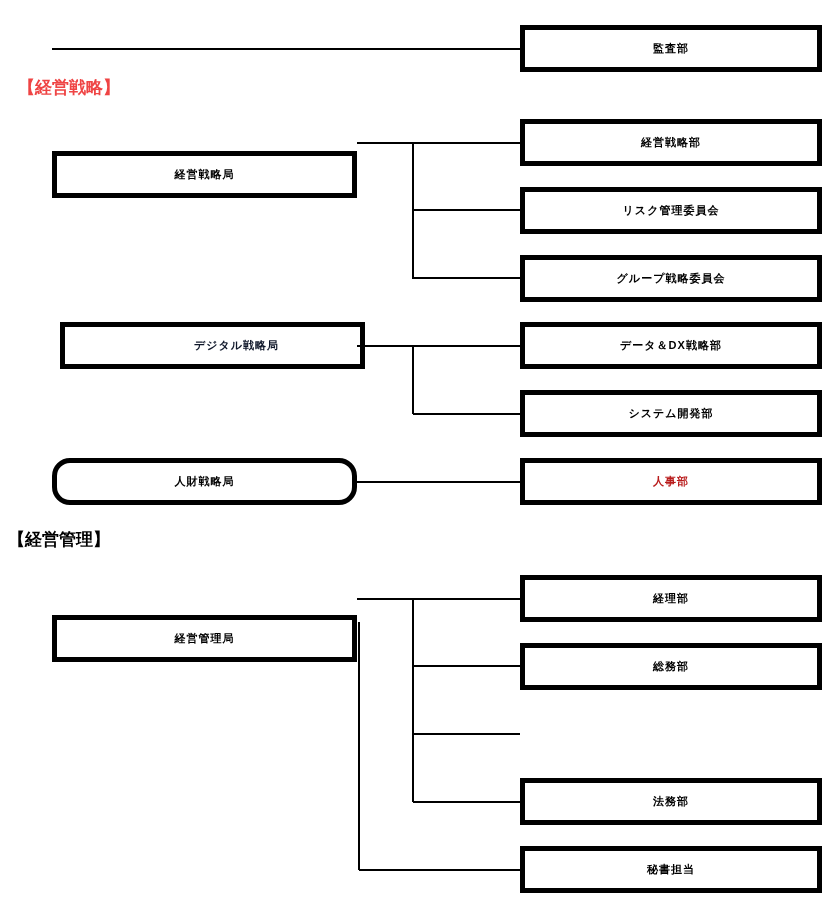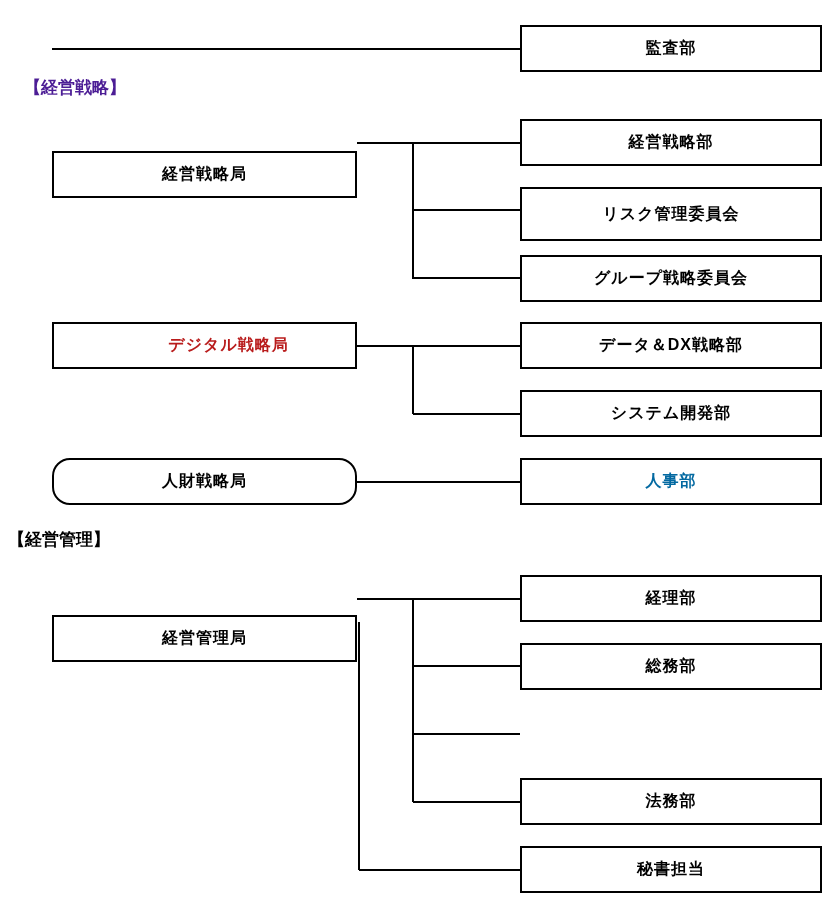--- a/index.html
+++ b/index.html
@@ -11,26 +11,26 @@
     position: relative;
     width: 830px;
     height: 912px;
     background: #ffffff;
     font-family: "Liberation Sans", "DejaVu Sans", sans-serif;
     overflow: hidden;
   }
   .org-box {
     position: absolute;
     box-sizing: border-box;
-    border: 2px solid #a3a3a3;
+    border: 5px solid #a3a3a3;
     background: #ffffff;
     display: flex;
     align-items: center;
     justify-content: center;
-    font-size: 16px;
+    font-size: 11px;
     font-weight: bold;
     color: #000000;
     letter-spacing: 1px;
     white-space: nowrap;
   }
   .section-label {
     position: absolute;
     font-size: 17px;
     font-weight: bold;
     color: #000000;
@@ -40,40 +40,40 @@
     position: absolute;
     background: #000000;
   }
 </style>
 </head>
 <body>
 
 <div id="canvas">
     <div class="cline" style="left: 52px; top: 48px; width: 468px; height: 2px; background: rgb(0, 0, 0);"></div>
     <div class="org-box" style="left: 520px; top: 25px; width: 302px; height: 47px; border-color: rgb(0, 0, 0); background: rgb(255, 255, 255); color: rgb(0, 0, 0);">監査部</div>
-    <div class="section-label" style="left: 24px; top: 76px; color: #4c1d95; font-family: Liberation Serif, serif;">【経営戦略】</div>
+    <div class="section-label" style="left: 18px; top: 76px; color: #ef4444; font-family: Liberation Serif, serif;">【経営戦略】</div>
     <div class="org-box" style="left: 52px; top: 119px; width: 305px; height: 47px; border-color: rgb(0, 0, 0); background: rgb(255, 255, 255); color: rgb(0, 0, 0); margin-top: 32px;">経営戦略局</div>
     <div class="cline" style="left: 357px; top: 142px; width: 56px; height: 2px; background: rgb(0, 0, 0);"></div>
     <div class="cline" style="left: 412px; top: 143px; width: 2px; height: 136px; background: rgb(0, 0, 0);"></div>
     <div class="cline" style="left: 413px; top: 142px; width: 107px; height: 2px; background: rgb(0, 0, 0);"></div>
     <div class="cline" style="left: 413px; top: 209px; width: 107px; height: 2px; background: rgb(0, 0, 0);"></div>
     <div class="cline" style="left: 413px; top: 277px; width: 107px; height: 2px; background: rgb(0, 0, 0);"></div>
     <div class="org-box" style="left: 520px; top: 119px; width: 302px; height: 47px; border-color: rgb(0, 0, 0); background: rgb(255, 255, 255); color: rgb(0, 0, 0);">経営戦略部</div>
-    <div class="org-box" style="left: 520px; top: 187px; width: 302px; height: 54px; border-color: rgb(0, 0, 0); background: rgb(255, 255, 255); color: rgb(0, 0, 0);">リスク管理委員会</div>
+    <div class="org-box" style="left: 520px; top: 187px; width: 302px; height: 47px; border-color: rgb(0, 0, 0); background: rgb(255, 255, 255); color: rgb(0, 0, 0);">リスク管理委員会</div>
     <div class="org-box" style="left: 520px; top: 255px; width: 302px; height: 47px; border-color: rgb(0, 0, 0); background: rgb(255, 255, 255); color: rgb(0, 0, 0);">グループ戦略委員会</div>
-    <div class="org-box" style="left: 52px; top: 322px; width: 305px; height: 47px; border-color: rgb(0, 0, 0); background: rgb(255, 255, 255); color: #b91c1c; padding-left: 48px;">デジタル戦略局</div>
+    <div class="org-box" style="left: 60px; top: 322px; width: 305px; height: 47px; border-color: rgb(0, 0, 0); background: rgb(255, 255, 255); color: #0f172a; padding-left: 48px;">デジタル戦略局</div>
     <div class="cline" style="left: 357px; top: 345px; width: 56px; height: 2px; background: rgb(0, 0, 0);"></div>
     <div class="cline" style="left: 412px; top: 346px; width: 2px; height: 68px; background: rgb(0, 0, 0);"></div>
     <div class="cline" style="left: 413px; top: 345px; width: 107px; height: 2px; background: rgb(0, 0, 0);"></div>
     <div class="cline" style="left: 413px; top: 413px; width: 107px; height: 2px; background: rgb(0, 0, 0);"></div>
     <div class="org-box" style="left: 520px; top: 322px; width: 302px; height: 47px; border-color: rgb(0, 0, 0); background: rgb(255, 255, 255); color: rgb(0, 0, 0);">データ＆DX戦略部</div>
     <div class="org-box" style="left: 520px; top: 390px; width: 302px; height: 47px; border-color: rgb(0, 0, 0); background: rgb(255, 255, 255); color: rgb(0, 0, 0);">システム開発部</div>
     <div class="org-box" style="left: 52px; top: 458px; width: 305px; height: 47px; border-color: rgb(0, 0, 0); background: rgb(255, 255, 255); color: rgb(0, 0, 0); border-radius: 18px;">人財戦略局</div>
     <div class="cline" style="left: 357px; top: 481px; width: 163px; height: 2px; background: rgb(0, 0, 0);"></div>
-    <div class="org-box" style="left: 520px; top: 458px; width: 302px; height: 47px; border-color: rgb(0, 0, 0); background: rgb(255, 255, 255); color: #0369a1;">人事部</div>
+    <div class="org-box" style="left: 520px; top: 458px; width: 302px; height: 47px; border-color: rgb(0, 0, 0); background: rgb(255, 255, 255); color: #b91c1c;">人事部</div>
     <div class="section-label" style="left: 8px; top: 528px; color: rgb(0, 0, 0);">【経営管理】</div>
     <div class="org-box" style="left: 52px; top: 575px; width: 305px; height: 47px; border-color: rgb(0, 0, 0); background: rgb(255, 255, 255); color: rgb(0, 0, 0); margin-top: 40px;">経営管理局</div>
     <div class="cline" style="left: 357px; top: 598px; width: 56px; height: 2px; background: rgb(0, 0, 0);"></div>
     <div class="cline" style="left: 412px; top: 599px; width: 2px; height: 203px; background: rgb(0, 0, 0);"></div>
     <div class="cline" style="left: 413px; top: 598px; width: 107px; height: 2px; background: rgb(0, 0, 0);"></div>
     <div class="cline" style="left: 413px; top: 665px; width: 107px; height: 2px; background: rgb(0, 0, 0);"></div>
     <div class="cline" style="left: 413px; top: 733px; width: 107px; height: 2px; background: rgb(0, 0, 0);"></div>
     <div class="cline" style="left: 413px; top: 801px; width: 107px; height: 2px; background: rgb(0, 0, 0);"></div>
     <div class="cline" style="left: 358px; top: 622px; width: 2px; height: 248px; background: rgb(0, 0, 0);"></div>
     <div class="cline" style="left: 359px; top: 869px; width: 161px; height: 2px; background: rgb(0, 0, 0);"></div>

